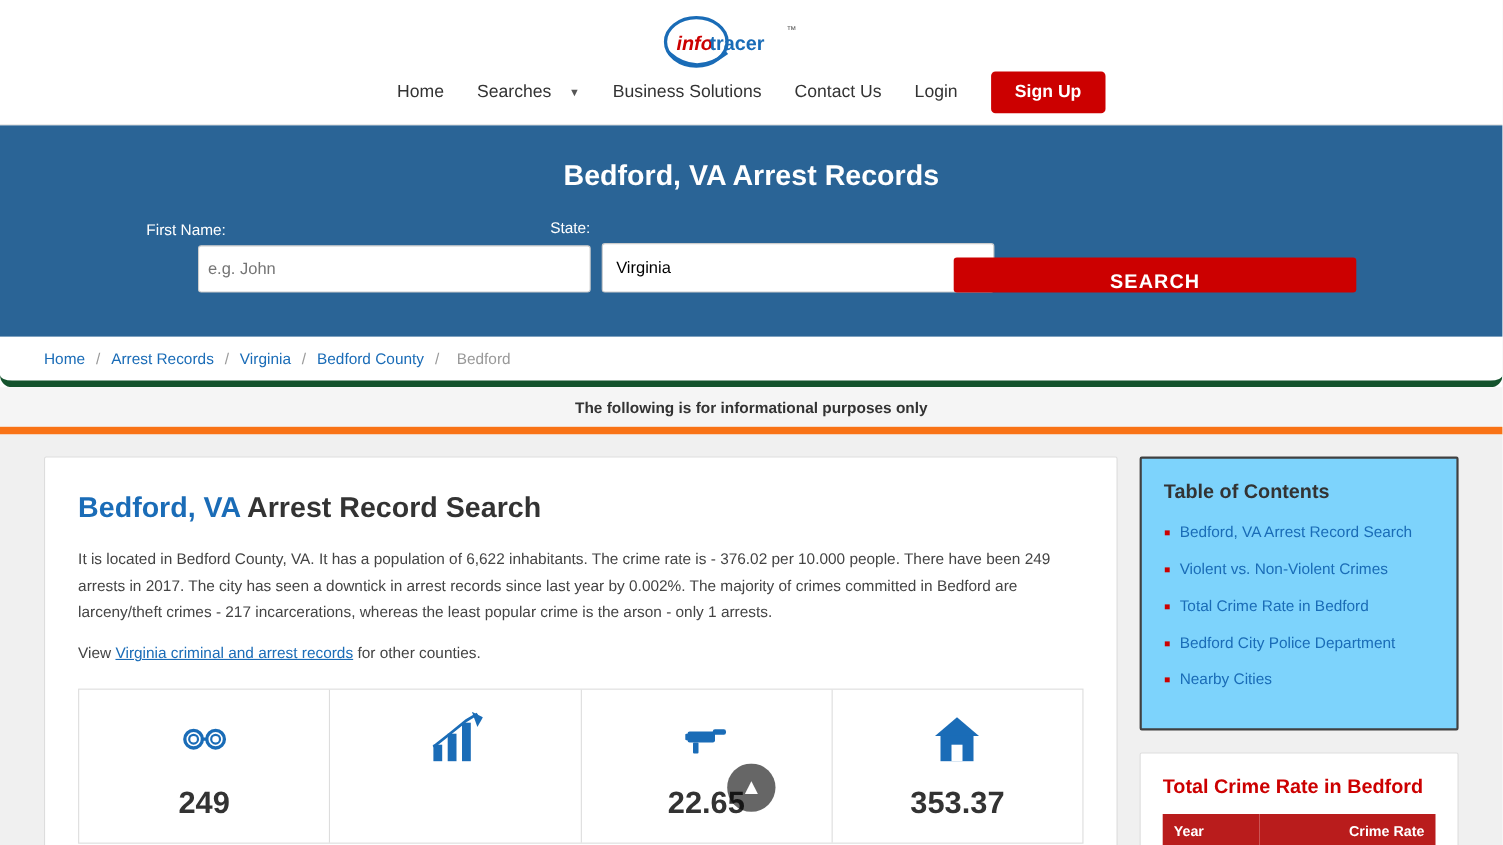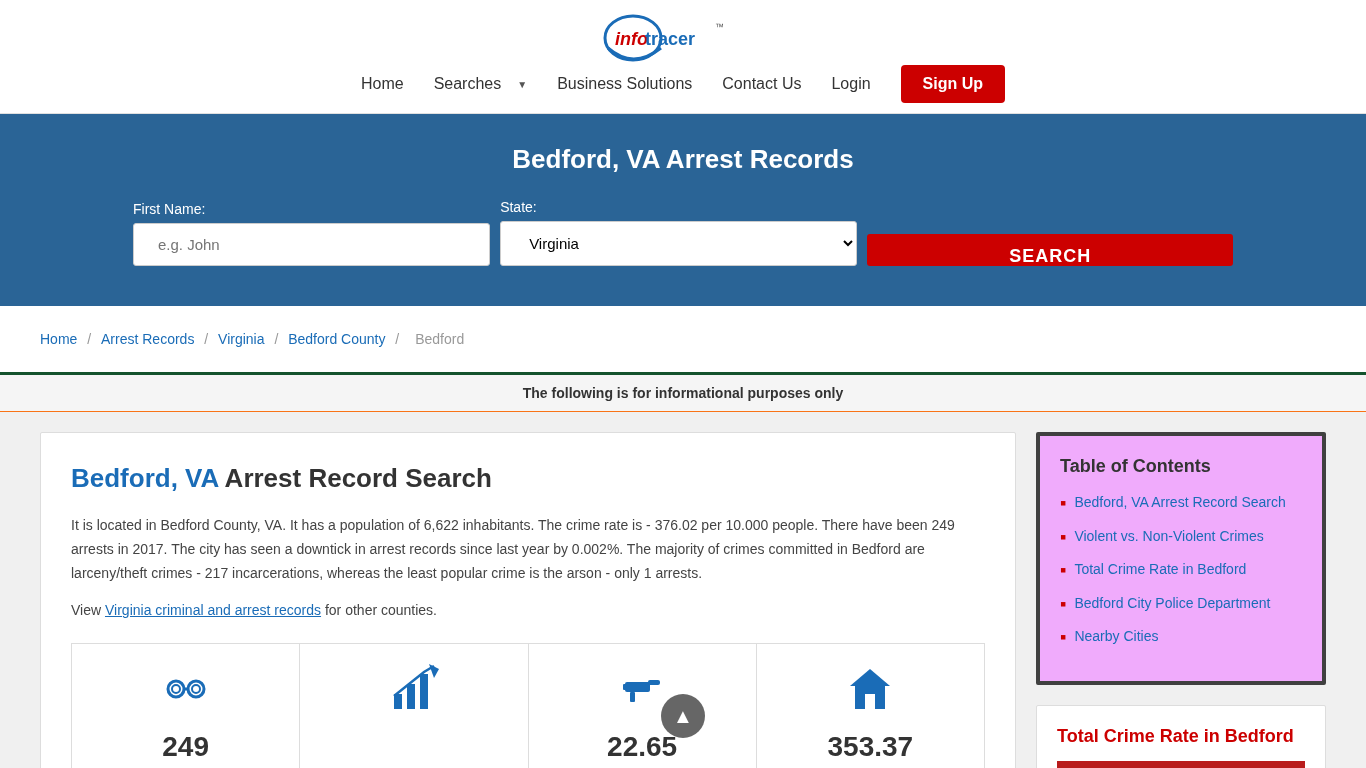--- a/index.html
+++ b/index.html
@@ -82,61 +82,63 @@
       flex: 1;
     }
     .form-group label {
       color: #fff;
       font-size: 14px;
       margin-bottom: 6px;
       font-weight: normal;
     }
     .form-group input, .form-group select {
       width: 100%;
-      padding: 12px 24px;
+      padding: 12px 8px;
       font-size: 15px;
       border: 1px solid #ccc;
       border-radius: 3px;
       background: #fff;
+      margin-left: 47px;
     }
     .btn-search {
       background: #cc0000;
       color: #fff;
       border: none;
       border-radius: 3px;
       padding: 12px 40px;
       font-size: 18px;
       font-weight: bold;
       cursor: pointer;
       letter-spacing: 1px;
       flex: 0.8;
       height: 32px;
     }
 
     
     .breadcrumb {
-      padding: 25px 40px;
+      padding: 12px 40px;
       font-size: 14px;
       color: #555;
-      border-bottom: 3px solid #14532d;
+      border-bottom: 6px solid #14532d;
+      border-radius: 11px;
     }
     .breadcrumb a {
       color: #1a6cb7;
       text-decoration: none;
     }
     .breadcrumb span { margin: 0 6px; color: #999; }
 
     
     .info-bar {
       background: #f5f5f5;
       text-align: center;
       padding: 10px;
       font-size: 14px;
       color: #333;
-      border-bottom: 1px solid #f97316;
+      border-bottom: 7px solid #f97316;
     }
     .info-bar strong { font-weight: bold; }
 
     
     .main-layout {
       display: flex;
       gap: 0;
       padding: 20px 40px;
       background: #f0f0f0;
       align-items: flex-start;
@@ -192,22 +194,22 @@
       margin-bottom: 8px;
     }
     .stat-value {
       font-size: 28px;
       font-weight: bold;
       color: #333;
     }
 
     
     .sidebar-toc {
-      background: #f0abfc;
-      border: 4px solid #404040;
+      background: #7dd3fc;
+      border: 2px solid #404040;
       border-radius: 2px;
       padding: 20px;
       margin-bottom: 20px;
     }
     .sidebar-toc h3 {
       font-size: 18px;
       font-weight: bold;
       color: #333;
       margin-bottom: 16px;
     }

